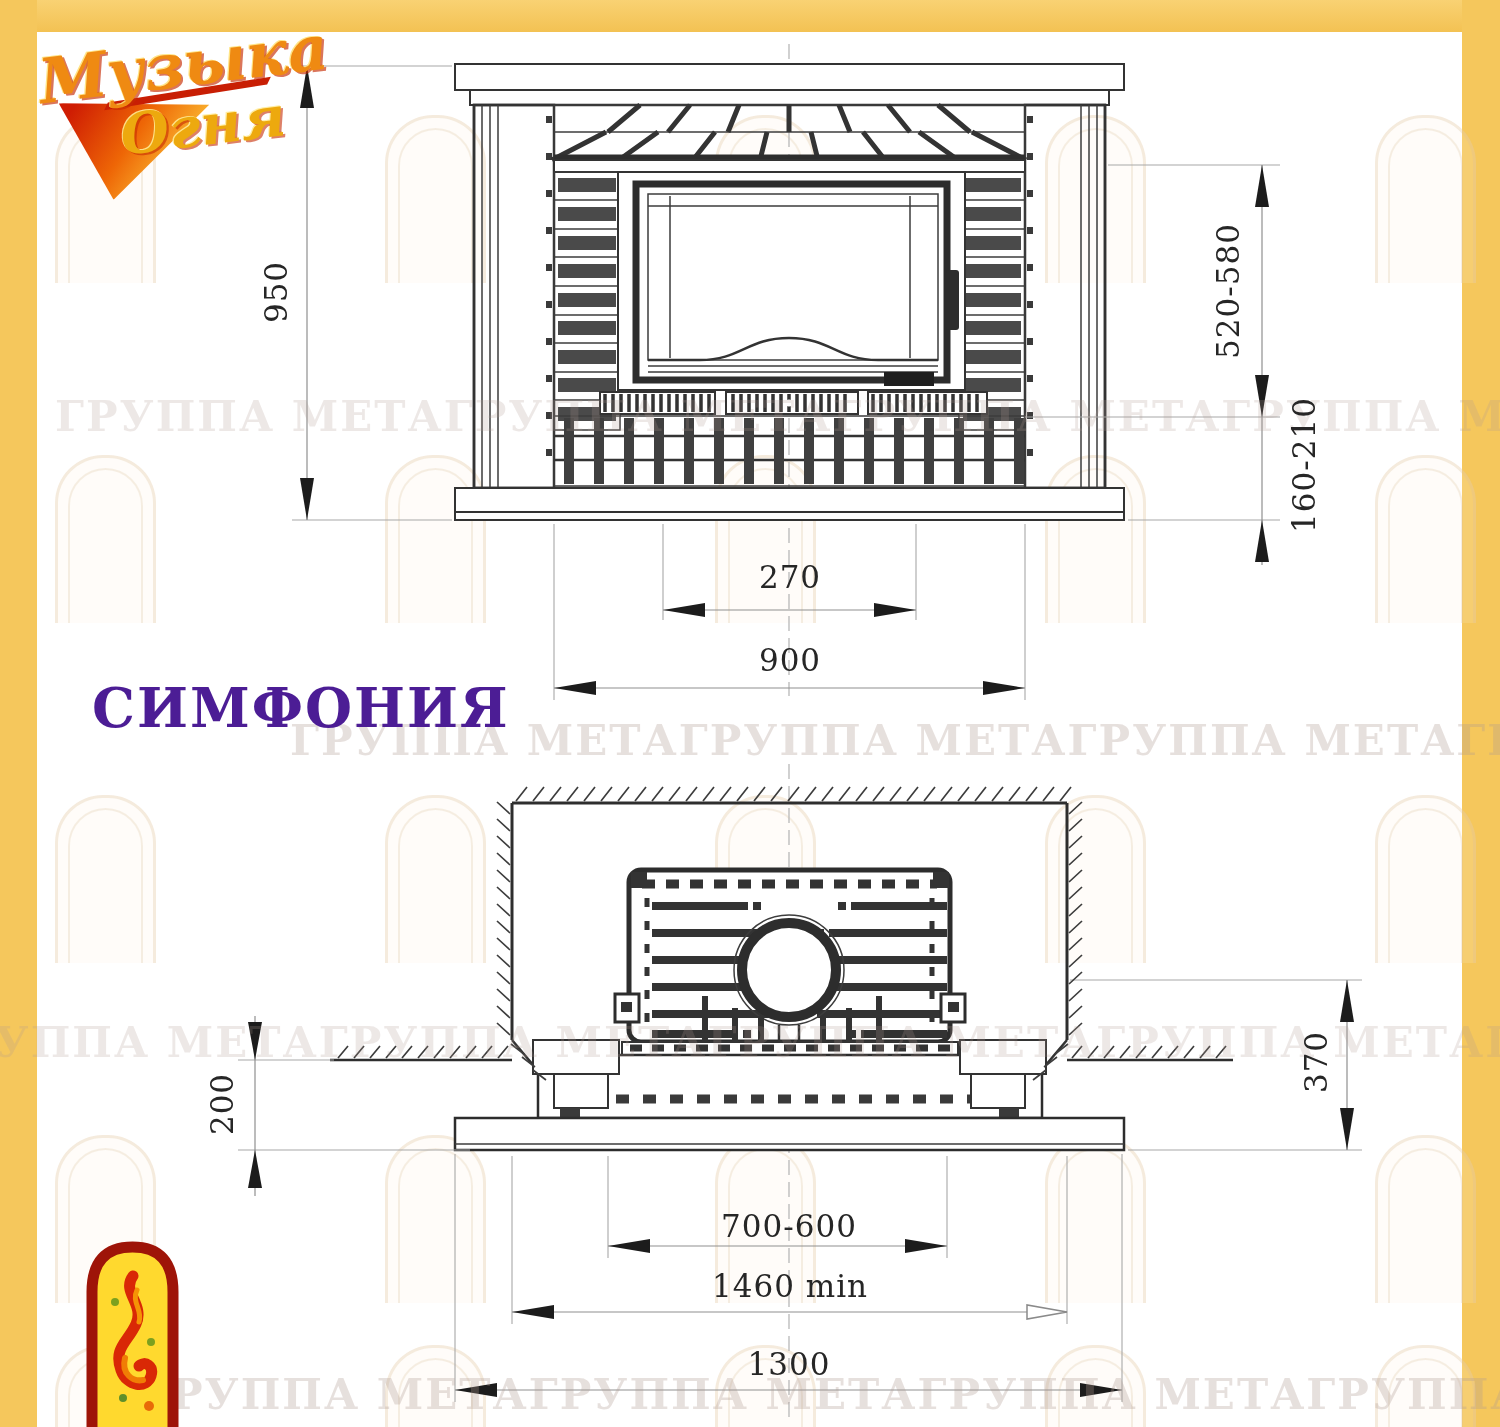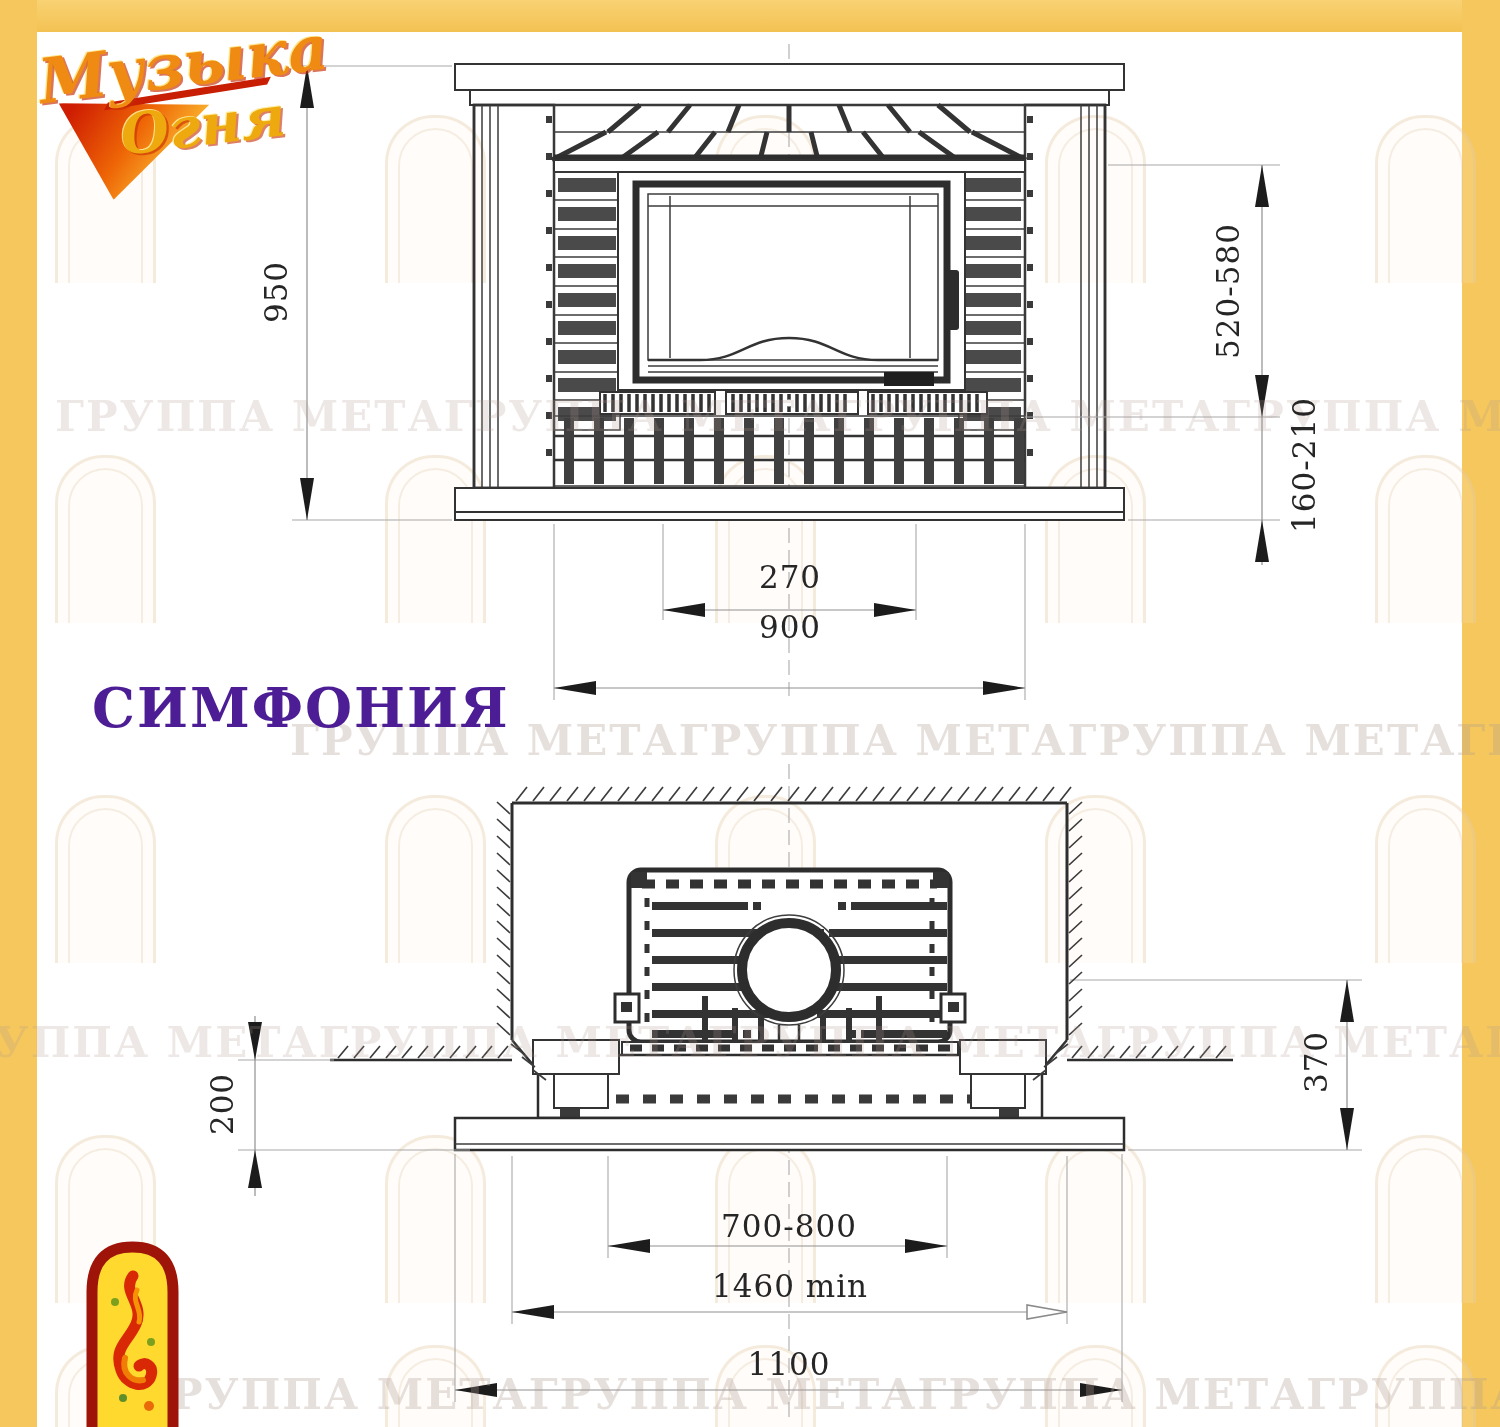--- a/index.html
+++ b/index.html
@@ -290,26 +290,26 @@
 
   <div class="wm" style="left:55px;top:392px;opacity:.22">ГРУППА МЕТАГРУППА МЕТАГРУППА МЕТАГРУППА МЕТАГРУППА МЕТА</div>
   <div class="wm" style="left:290px;top:716px">ГРУППА МЕТАГРУППА МЕТАГРУППА МЕТАГРУППА МЕТАГРУППА МЕТА</div>
   <div class="wm" style="left:-70px;top:1018px;opacity:.22">ГРУППА МЕТАГРУППА МЕТАГРУППА МЕТАГРУППА МЕТАГРУППА МЕТА</div>
   <div class="wm" style="left:140px;top:1370px">ГРУППА МЕТАГРУППА МЕТАГРУППА МЕТАГРУППА МЕТАГРУППА МЕТА</div>
 
   <div class="lbl v" style="left:276px;top:292px">950</div>
   <div class="lbl v" style="left:1228px;top:291px">520-580</div>
   <div class="lbl v" style="left:1304px;top:465px">160-210</div>
   <div class="lbl" style="left:790px;top:577px">270</div>
-  <div class="lbl" style="left:790px;top:627px">900</div>
+  <div class="lbl" style="left:790px;top:660px">900</div>
   <div class="lbl v" style="left:222px;top:1104px">200</div>
   <div class="lbl v" style="left:1316px;top:1062px">370</div>
-  <div class="lbl" style="left:789px;top:1226px">700-800</div>
+  <div class="lbl" style="left:789px;top:1226px">700-600</div>
   <div class="lbl" style="left:790px;top:1286px">1460 min</div>
-  <div class="lbl" style="left:789px;top:1364px">1100</div>
+  <div class="lbl" style="left:789px;top:1364px">1300</div>
 
   <div class="model">СИМФОНИЯ</div>
 
   <div class="logo">
     <div class="swoosh"></div>
     <div class="underline"></div>
     <div class="l1">Музыка</div>
     <div class="l2">Огня</div>
   </div>
 

